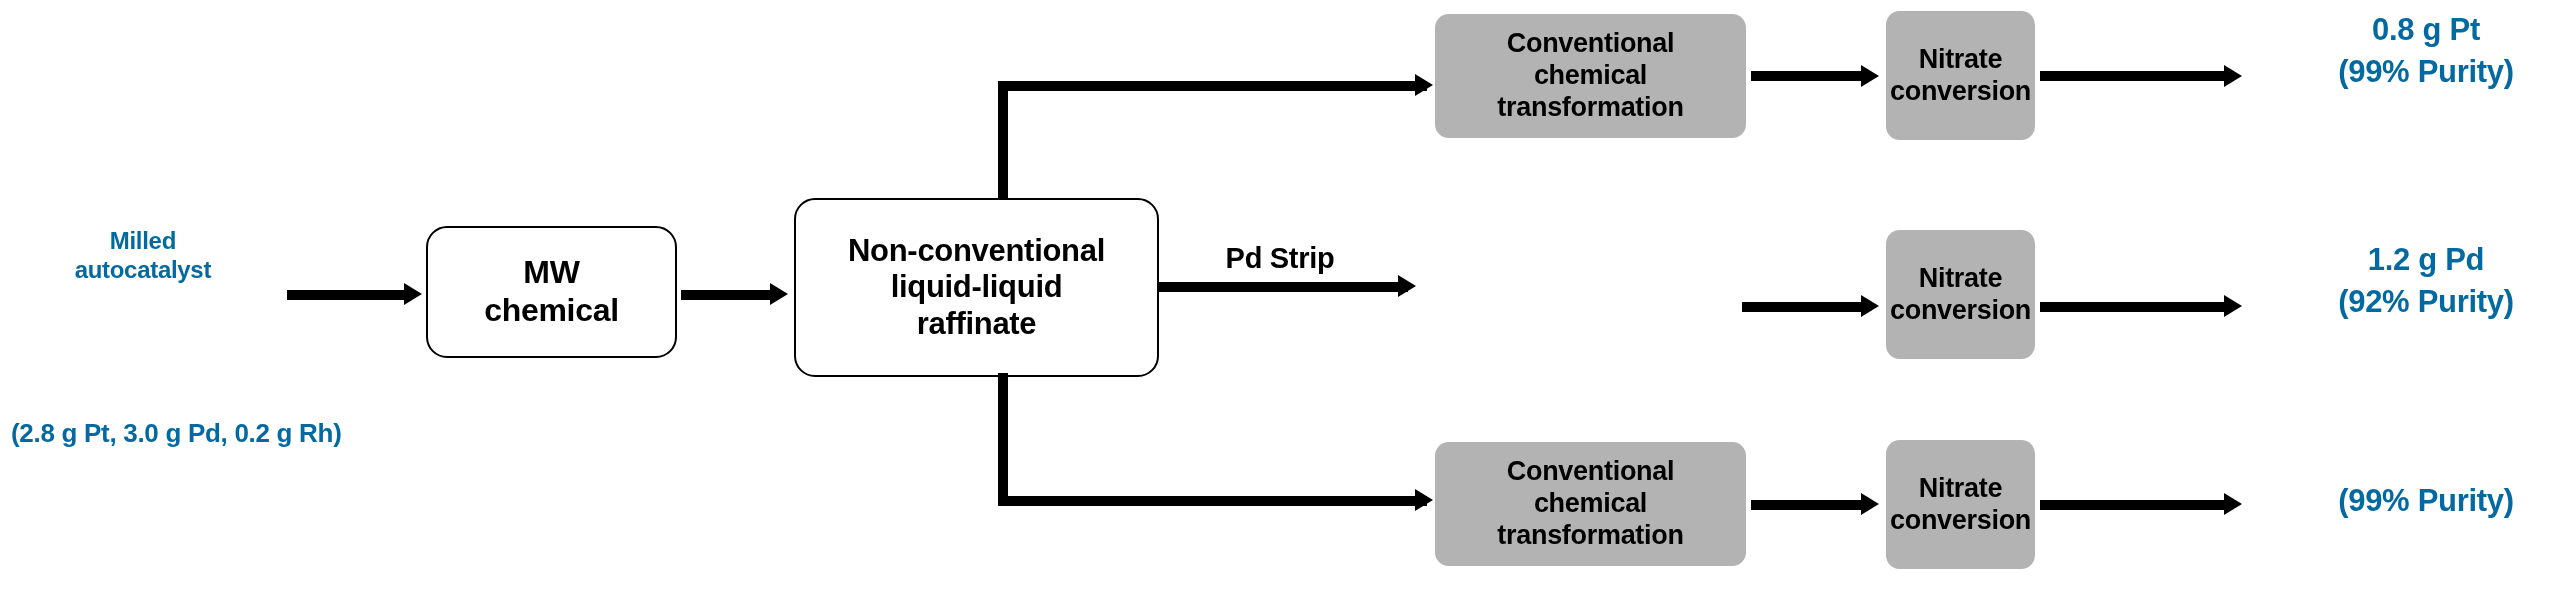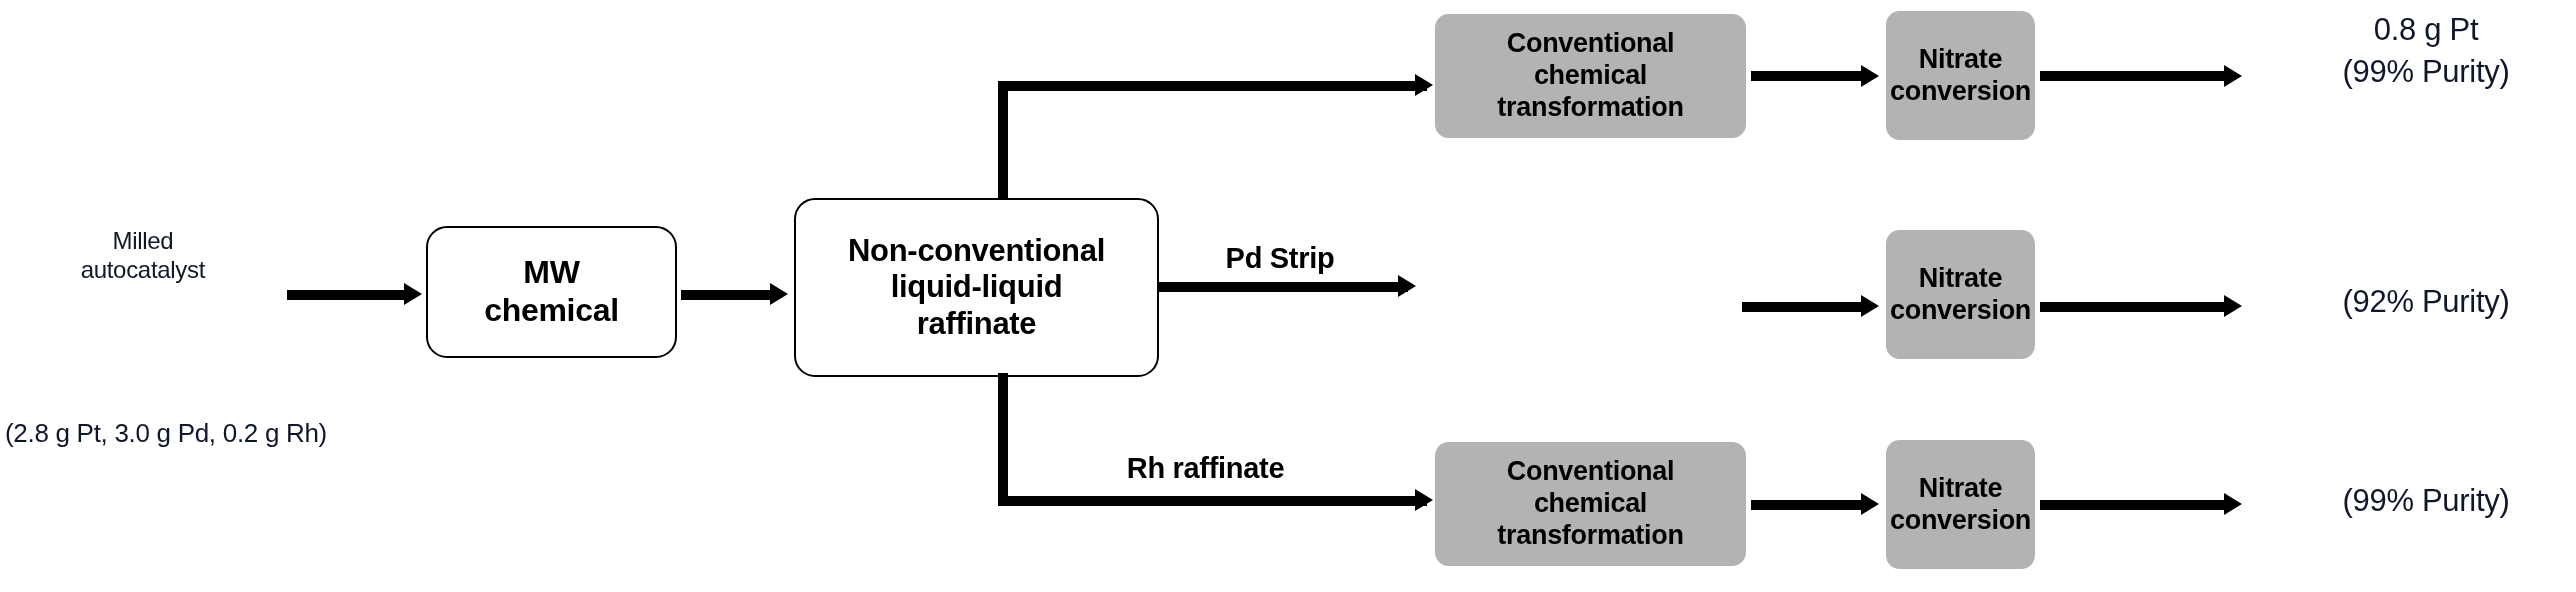--- a/index.html
+++ b/index.html
@@ -29,22 +29,22 @@
     border:2.5px solid #000000;
     border-radius:21px;
   }
   .node.rounded-gray{
     background:#b3b3b3;
     border:none;
     border-radius:13.7px;
   }
   .plain-label{
     position:absolute;
-    font-weight:normal;
-    color:#0f172a;
+    font-weight:bold;
+    color:#0369a1;
     text-align:center;
     line-height:1.2;
     letter-spacing:-0.3px;
     white-space:pre-line;
   }
   .edge-label{
     position:absolute;
     font-weight:bold;
     color:#000000;
     text-align:center;
@@ -62,21 +62,21 @@
   }
 </style>
 </head>
 <body>
 
 <div id="stage">
 
   <div class="plain-label" style="left:12.4px; top:227px; width:261px; font-size:24px;">Milled
 autocatalyst</div>
 
-  <div class="plain-label" style="left:0px; top:418px; width:422px; font-size:26px; text-align:left; padding-left:5px;">(2.8 g Pt, 3.0 g Pd, 0.2 g Rh)</div>
+  <div class="plain-label" style="left:0px; top:418px; width:422px; font-size:26px; text-align:left; padding-left:11px;">(2.8 g Pt, 3.0 g Pd, 0.2 g Rh)</div>
 
   <div class="h-line" style="left:287px; top:290px; width:118px; height:10px;"></div>
   <div class="arrow-head" style="left:404px; top:283px;"></div>
 
   <div class="node rounded-white" style="left:426px; top:226px; width:251px; height:132px; font-size:32px;">
     <span style="white-space:pre-line;">MW
 chemical</span>
   </div>
 
   <div class="h-line" style="left:681px; top:290px; width:91px; height:10px;"></div>
@@ -125,26 +125,26 @@
   <div class="arrow-head" style="left:1861px; top:295px;"></div>
 
   <div class="node rounded-gray" style="left:1886px; top:230px; width:149px; height:129px; font-size:27px;">
     <span style="white-space:pre-line;">Nitrate
 conversion</span>
   </div>
 
   <div class="h-line" style="left:2040px; top:302px; width:186px; height:10px;"></div>
   <div class="arrow-head" style="left:2224px; top:295px;"></div>
 
+  <div class="plain-label" style="left:2286px; top:241px; width:280px; font-size:31px;">1.2 g Pd</div>
   <div class="plain-label" style="left:2286px; top:283px; width:280px; font-size:31px;">(92% Purity)</div>
 
   <div class="h-line" style="left:998px; top:496px; width:429px; height:10px;"></div>
   <div class="arrow-head" style="left:1415px; top:489px;"></div>
 
-  <div class="edge-label" style="left:1044px; top:452px; width:323px; font-size:29px;">Rh raffinate</div>
 
   <div class="node rounded-gray" style="left:1435px; top:442px; width:311px; height:124px; font-size:27px;">
     <span style="white-space:pre-line;">Conventional
 chemical
 transformation</span>
   </div>
 
   <div class="h-line" style="left:1751px; top:500px; width:112px; height:10px;"></div>
   <div class="arrow-head" style="left:1861px; top:493px;"></div>
 

